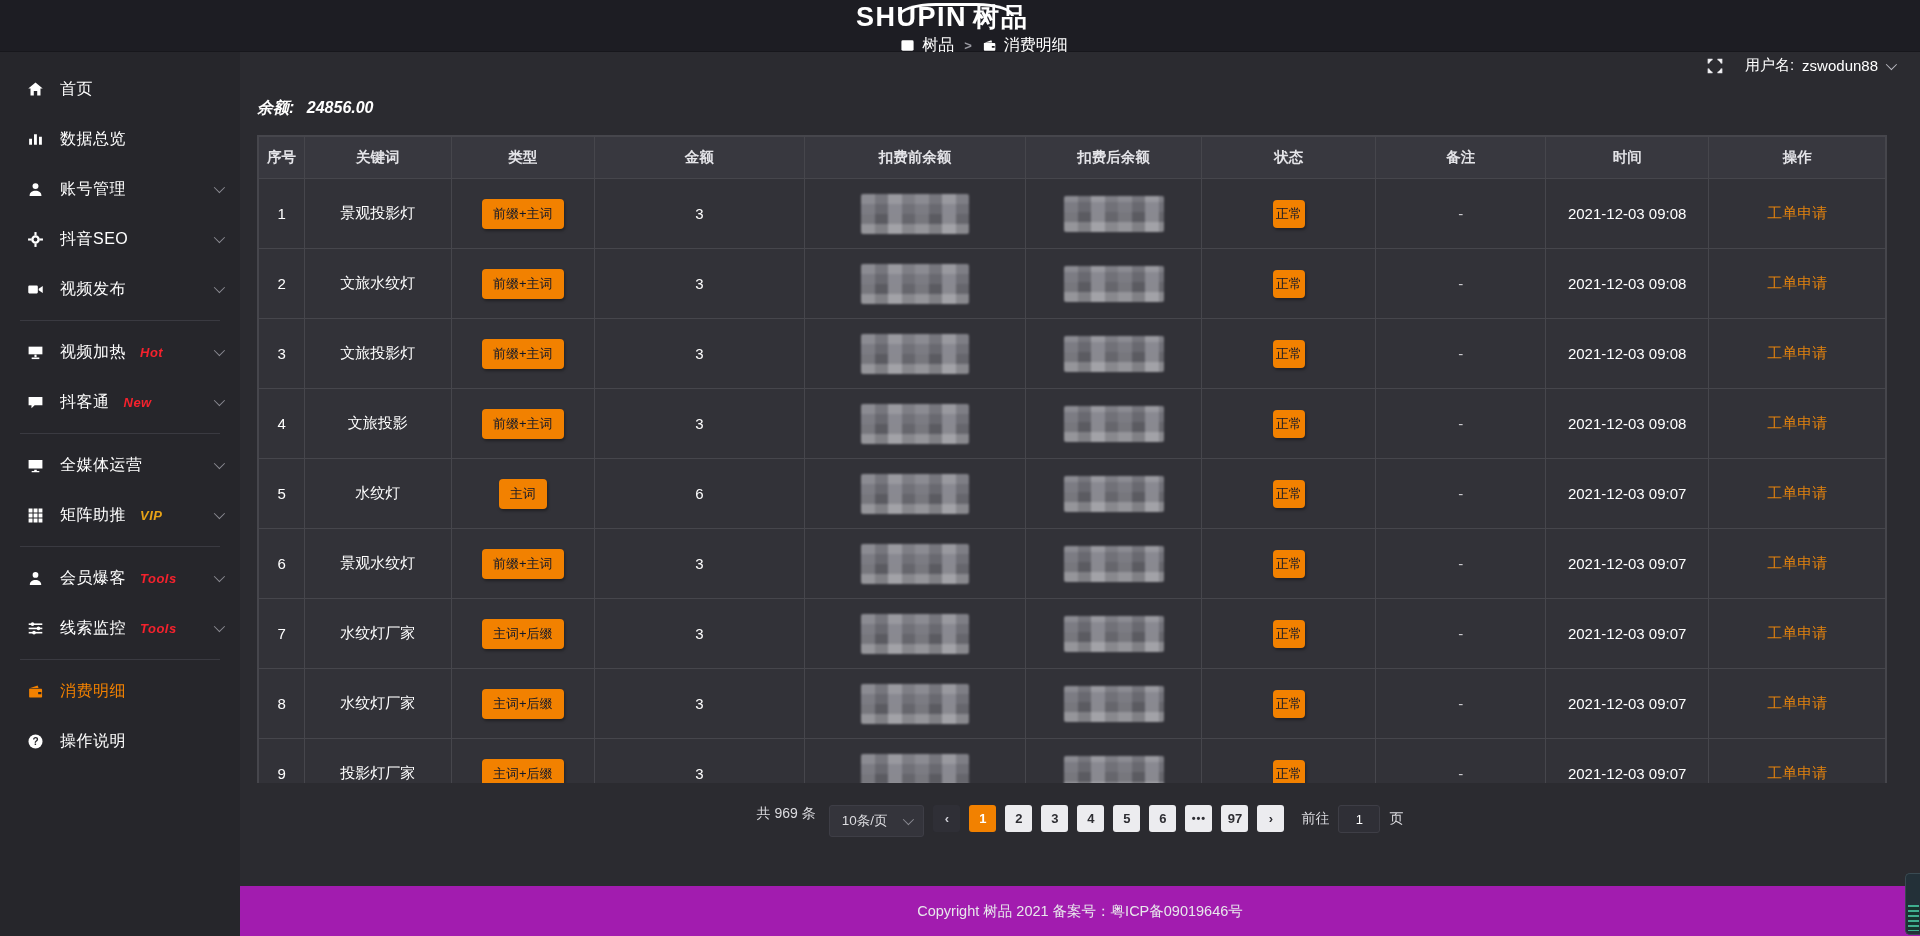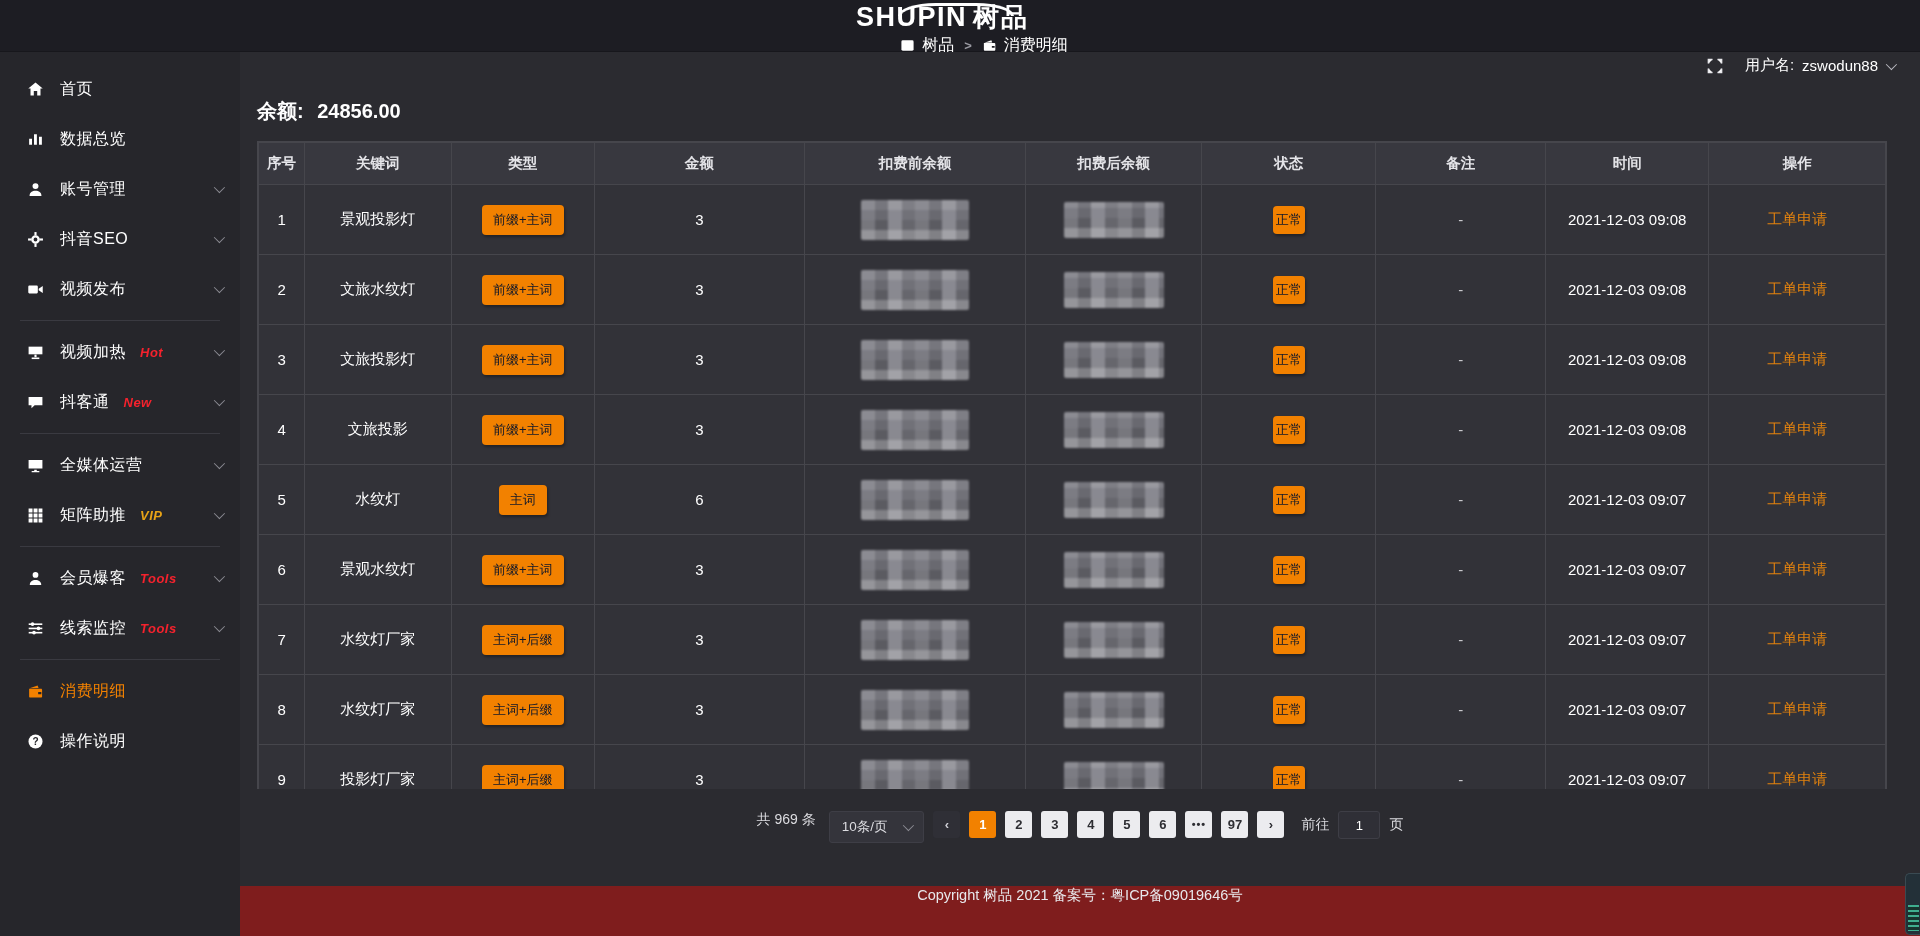--- a/index.html
+++ b/index.html
@@ -36,21 +36,21 @@
   .s-icon svg { width:17px; height:17px; fill:currentColor; }
   .s-label { font-size:16px; letter-spacing:.5px; }
   .tag { font-style:italic; font-weight:700; font-size:13px; margin-left:14px; letter-spacing:.5px; }
   .tag-red  { color:#f5222d; }
   .tag-gold { color:#e8a317; }
   .side-item .chev { margin-left:auto; border-color:#8a8a92; }
   .divider { height:1px; background:#3a3a41; margin:6px 20px; }
 
   
   .main { position:absolute; top:52px; left:240px; width:1680px; height:884px; background:#2b2b30; }
-  .balance { margin:46px 0 0 17px; font-size:20px; font-weight:700; }
+  .balance { margin:46px 0 0 17px; font-size:16px; font-weight:700;font-style:italic; }
   .balance .b-val { margin-left:8px; }
 
   .table-wrap { margin:16px 33px 0 17px; height:648px; overflow:hidden;
     border:1px solid #46464c; border-bottom:none; }
   table { width:100%; border-collapse:collapse; table-layout:fixed; }
   col.c0{width:46px} col.c1{width:146px} col.c2{width:143px} col.c3{width:209px}
   col.c4{width:221px} col.c5{width:175px} col.c6{width:174px} col.c7{width:169px}
   col.c8{width:163px} col.c9{width:176px}
   th { height:42px; background:#38383f; color:#e4e4e8; font-size:14.5px; font-weight:700;
     border:1px solid #46464c; }
@@ -80,22 +80,22 @@
     background:#ececef; color:#2e2e33; font-weight:700; font-size:13px; border-radius:3px;
     cursor:pointer; }
   .pg-btn.dark { background:#2f2f36; color:#cfcfd6; }
   .pg-btn.active { background:#f28100; color:#fff; }
   .pg-btn.dots { letter-spacing:1px; font-size:11px; }
   .pg-goto { display:flex; align-items:center; gap:9px; margin-left:8px; font-size:14px; }
   .pg-input { width:42px; height:28px; background:#2f2f36; border:1px solid #3e3e46;
     border-radius:3px; color:#fff; text-align:center; font-size:13px; }
 
   
-  .footer { position:absolute; left:0; bottom:0; width:100%; height:50px; background:#7f1d1d;
-    display:flex; align-items:flex-start; justify-content:center; font-size:14.5px; color:#e8e8ec; }
+  .footer { position:absolute; left:0; bottom:0; width:100%; height:50px; background:#a21caf;
+    display:flex; align-items:center; justify-content:center; font-size:14.5px; color:#e8e8ec; }
 
   
   .float-widget { position:absolute; right:0; bottom:1px; width:15px; height:62px;
     background:#233038; border-radius:5px 0 0 5px; border:1px solid #3a4a52; border-right:none;
     overflow:hidden; cursor:pointer; }
   .float-widget .stripes { position:absolute; bottom:3px; left:2px; right:1px; height:26px;
     background:repeating-linear-gradient(180deg,#3fae8f 0 2px,#17342e 2px 5px); }
 
   .icon-svg { display:inline-flex; }
   .icon-svg svg { fill:#fff; }

